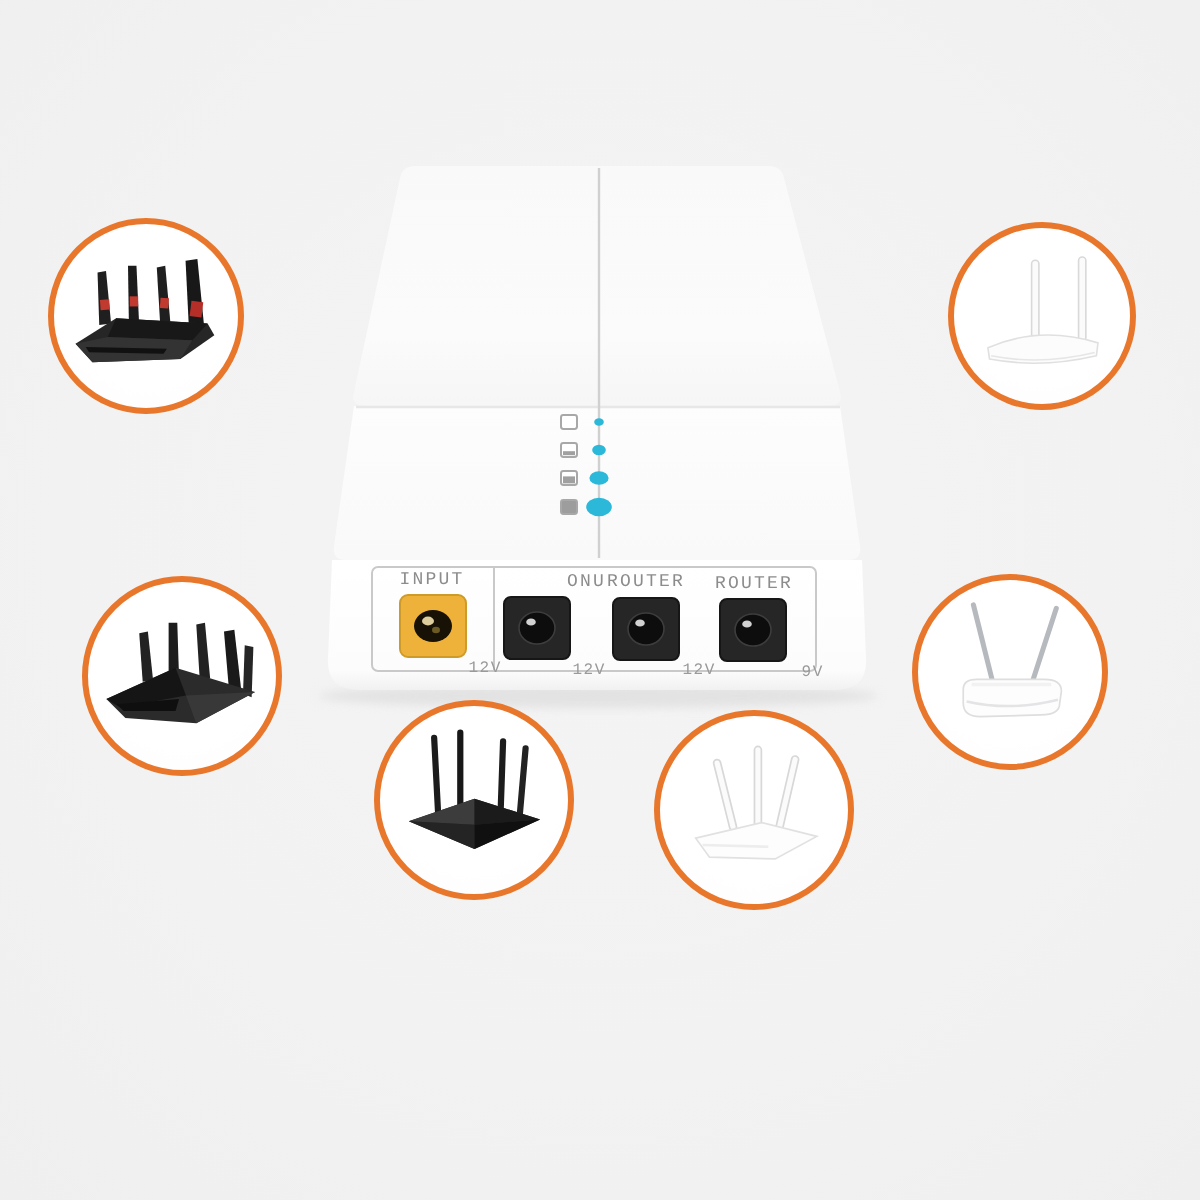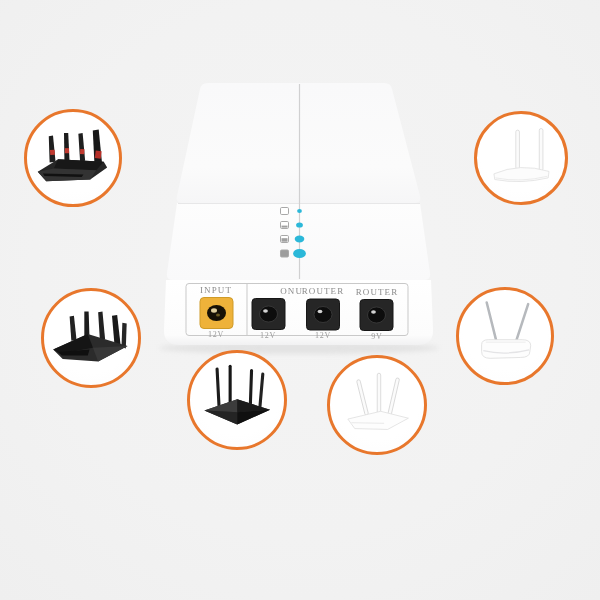--- a/index.html
+++ b/index.html
@@ -1,27 +1,27 @@
 <!DOCTYPE html>
 <html><head>
 <meta charset="utf-8">
 <style>
   html,body{margin:0;padding:0;}
   .stage{
     position:relative;width:600px;height:600px;overflow:hidden;
     background:radial-gradient(circle at 50% 45%, #f4f4f4 0%, #f2f2f2 60%, #efefef 100%);
-    font-family:Liberation Serif, serif;
+    font-family:Liberation Mono, monospace;
   }
   .device-svg{position:absolute;left:0;top:0;}
   .port-label{
     position:absolute;width:70px;text-align:center;
     font-size:9px;letter-spacing:1.1px;color:#8c8c8c;font-weight:400;
   }
   .volt-label{
-    position:absolute;width:70px;text-align:center;
+    position:absolute;width:70px;text-align:right;
     font-size:8px;letter-spacing:0.8px;color:#9a9a9a;
   }
   .router-circle{
     position:absolute;border:3px solid #e8772c;border-radius:50%;
     background:radial-gradient(circle at 50% 40%, #ffffff 60%, #fcfcfc 100%);
     box-sizing:border-box;display:flex;align-items:center;justify-content:center;
     overflow:hidden;
   }
   .router-circle svg{width:92%;height:92%;}
 </style>

